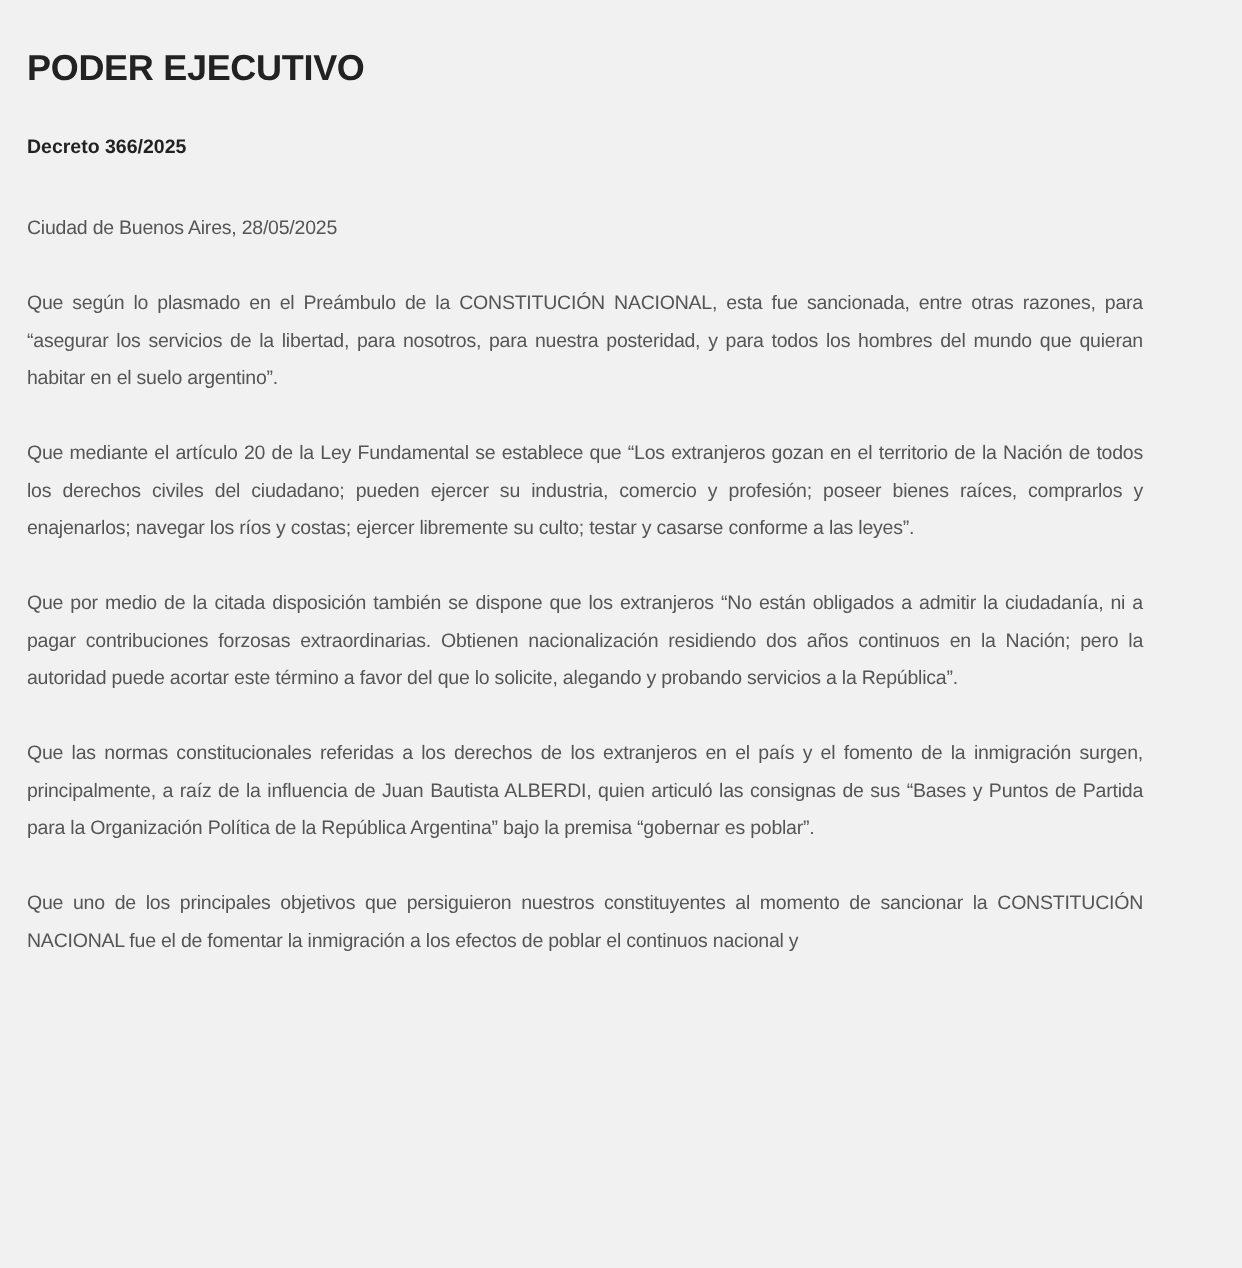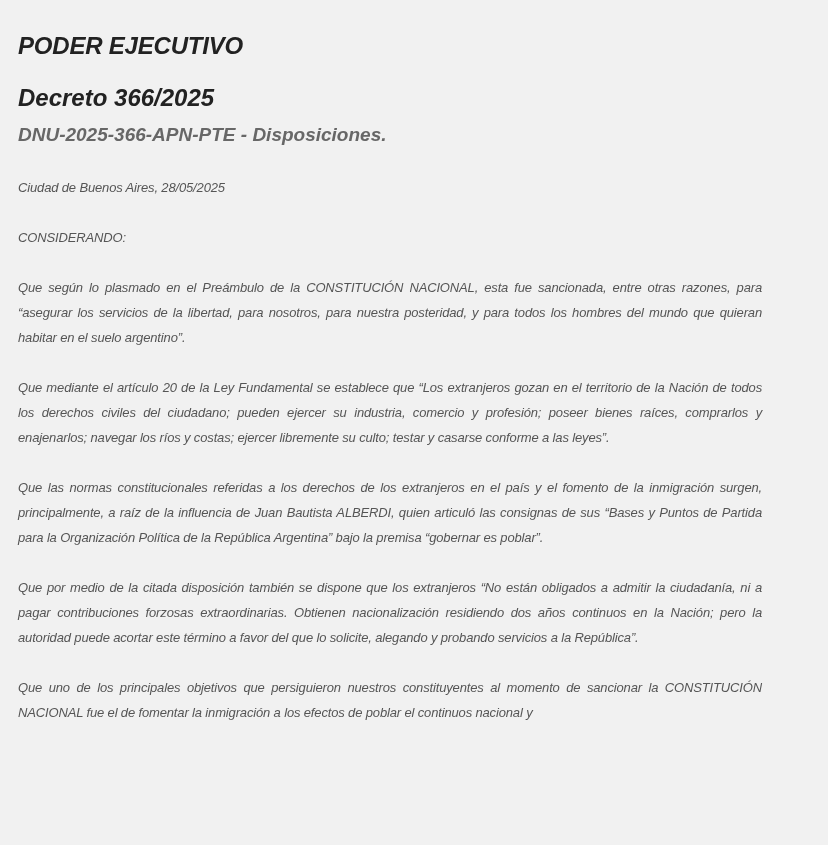--- a/index.html
+++ b/index.html
@@ -10,35 +10,34 @@
     body {
       width: 828px;
       height: 845px;
       overflow: hidden;
       font-family: "Liberation Sans", "DejaVu Sans", sans-serif;
     }
     .page {
       padding: 0 18px 0 18px;
       box-sizing: border-box;
       width: 780px;
-      font-style: italic;
     }
     .section-title {
       margin: 0;
       padding-top: 30px;
       font-size: 24px;
       font-weight: bold;
       color: #222222;
       letter-spacing: -0.2px;
       line-height: 32px;
     }
     .decree-title {
       margin: 0;
       padding-top: 22px;
-      font-size: 24px;
+      font-size: 13px;
       font-weight: bold;
       color: #222222;
       line-height: 28px;
     }
     .decree-subtitle {
       margin: 0;
       padding-top: 10px;
       font-size: 19px;
       font-weight: bold;
       color: #676767;
@@ -57,24 +56,22 @@
     .place-date {
       margin-top: 27px !important;
     }
   </style>
 </head>
 <body>
 
 <div class="page">
   <h1 class="section-title">PODER EJECUTIVO</h1>
   <h2 class="decree-title">Decreto 366/2025</h2>
-  <h3 class="decree-subtitle">DNU-2025-366-APN-PTE - Disposiciones.</h3>
 
   <div class="body-text">
     <p class="place-date">Ciudad de Buenos Aires, 28/05/2025</p>
-    <p>CONSIDERANDO:</p>
     <p>Que según lo plasmado en el Preámbulo de la CONSTITUCIÓN NACIONAL, esta fue sancionada, entre otras razones, para “asegurar los servicios de la libertad, para nosotros, para nuestra posteridad, y para todos los hombres del mundo que quieran habitar en el suelo argentino”.</p>
     <p>Que mediante el artículo 20 de la Ley Fundamental se establece que “Los extranjeros gozan en el territorio de la Nación de todos los derechos civiles del ciudadano; pueden ejercer su industria, comercio y profesión; poseer bienes raíces, comprarlos y enajenarlos; navegar los ríos y costas; ejercer libremente su culto; testar y casarse conforme a las leyes”.</p>
+    <p>Que por medio de la citada disposición también se dispone que los extranjeros “No están obligados a admitir la ciudadanía, ni a pagar contribuciones forzosas extraordinarias. Obtienen nacionalización residiendo dos años continuos en la Nación; pero la autoridad puede acortar este término a favor del que lo solicite, alegando y probando servicios a la República”.</p>
     <p>Que las normas constitucionales referidas a los derechos de los extranjeros en el país y el fomento de la inmigración surgen, principalmente, a raíz de la influencia de Juan Bautista ALBERDI, quien articuló las consignas de sus “Bases y Puntos de Partida para la Organización Política de la República Argentina” bajo la premisa “gobernar es poblar”.</p>
-    <p>Que por medio de la citada disposición también se dispone que los extranjeros “No están obligados a admitir la ciudadanía, ni a pagar contribuciones forzosas extraordinarias. Obtienen nacionalización residiendo dos años continuos en la Nación; pero la autoridad puede acortar este término a favor del que lo solicite, alegando y probando servicios a la República”.</p>
     <p>Que uno de los principales objetivos que persiguieron nuestros constituyentes al momento de sancionar la CONSTITUCIÓN NACIONAL fue el de fomentar la inmigración a los efectos de poblar el continuos nacional y</p>
   </div>
 </div>
 
 </body></html>

